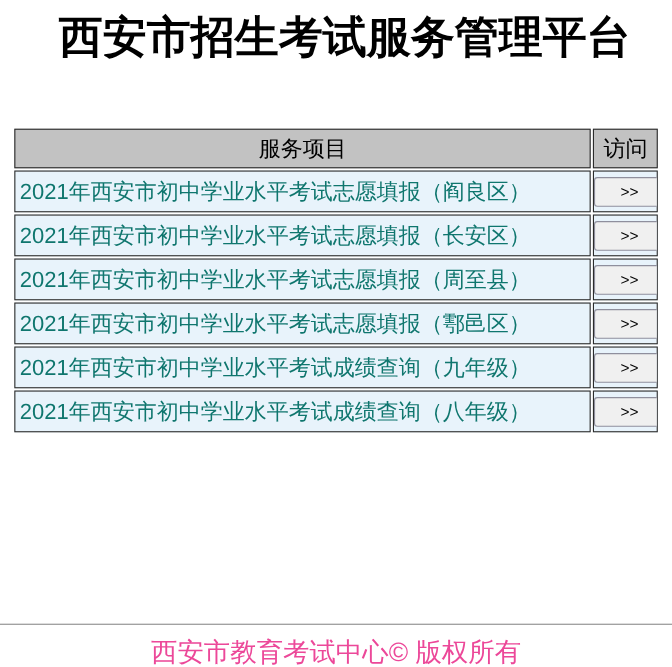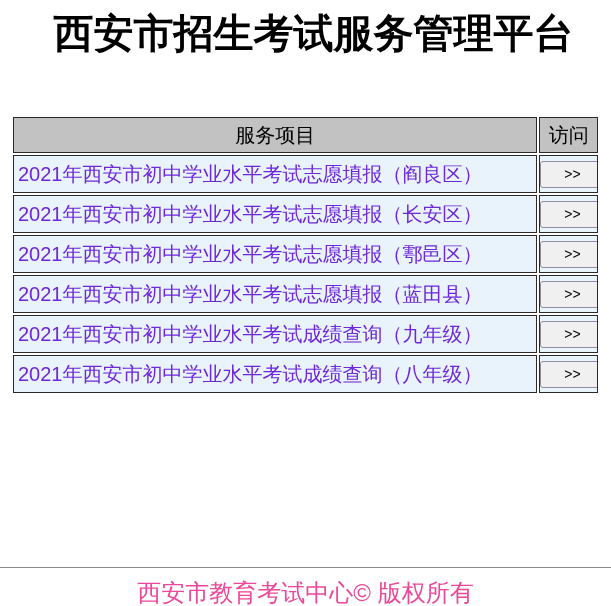--- a/index.html
+++ b/index.html
@@ -38,21 +38,21 @@
     color: #000000;
     font-size: 20px;
     font-weight: normal;
     height: 36px;
     text-align: center;
   }
   th.col-service { width: 510px; }
   th.col-visit   { width: 57px; }
   td.service-name {
     background: #e8f3fb;
-    color: #6d28d9;
+    color: #0f766e;
     font-size: 20px;
     height: 38px;
     padding: 2px 2px 2px 4px;
     white-space: nowrap;
   }
   td.visit-cell {
     background: #e8f3fb;
     text-align: center;
     vertical-align: middle;
     height: 38px;
@@ -105,35 +105,35 @@
   </tr>
 
 
   <tr>
     <td class="service-name">2021年西安市初中学业水平考试志愿填报（长安区）</td>
     <td class="visit-cell">
       <button class="visit-btn">&gt;&gt;</button>
     </td>
   </tr>
 
+  <tr>
+    <td class="service-name">2021年西安市初中学业水平考试志愿填报（周至县）</td>
+    <td class="visit-cell">
+      <button class="visit-btn">&gt;&gt;</button>
+    </td>
+  </tr>
 
   <tr>
     <td class="service-name">2021年西安市初中学业水平考试志愿填报（鄠邑区）</td>
     <td class="visit-cell">
       <button class="visit-btn">&gt;&gt;</button>
     </td>
   </tr>
 
 
-  <tr>
-    <td class="service-name">2021年西安市初中学业水平考试志愿填报（蓝田县）</td>
-    <td class="visit-cell">
-      <button class="visit-btn">&gt;&gt;</button>
-    </td>
-  </tr>
 
 
   <tr>
     <td class="service-name">2021年西安市初中学业水平考试成绩查询（九年级）</td>
     <td class="visit-cell">
       <button class="visit-btn">&gt;&gt;</button>
     </td>
   </tr>
 
   <tr>

